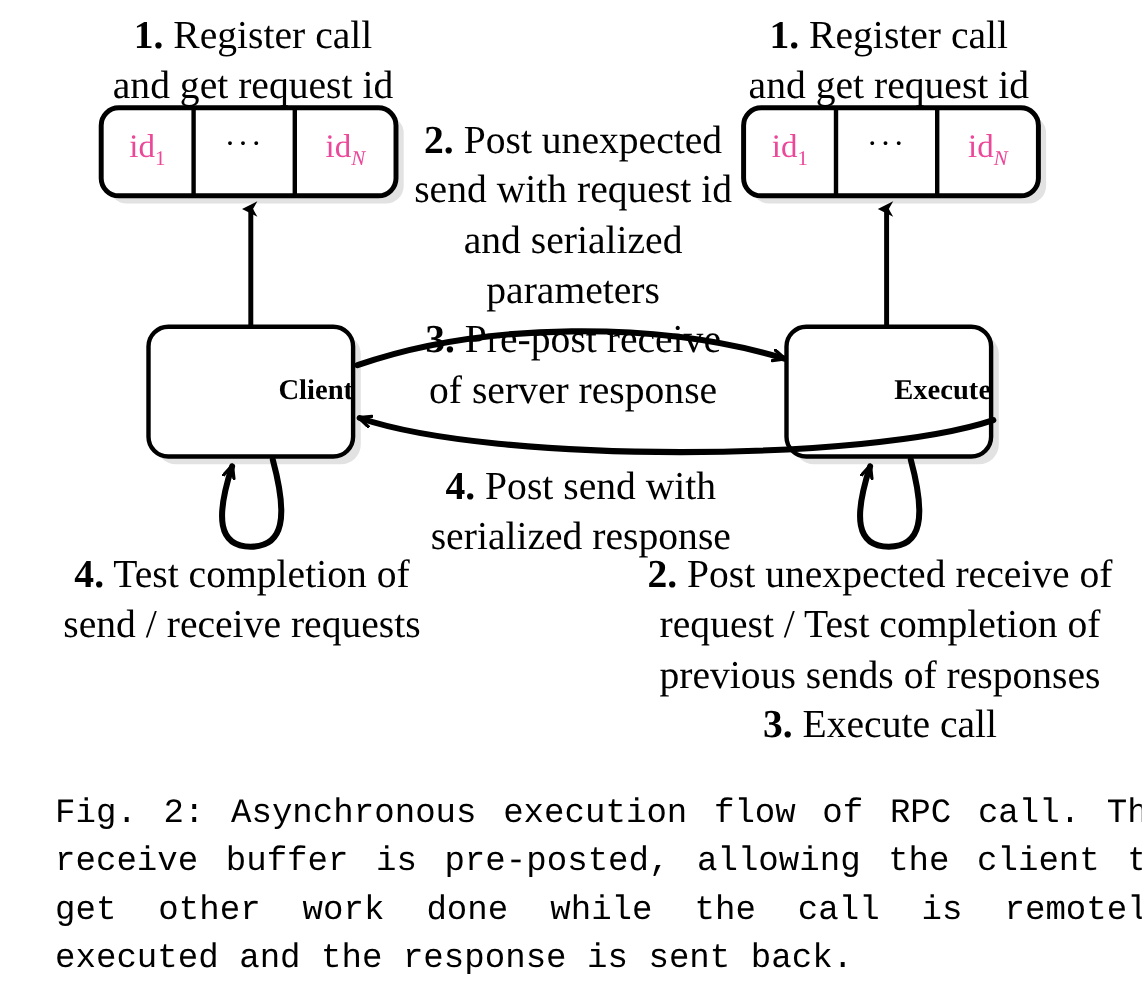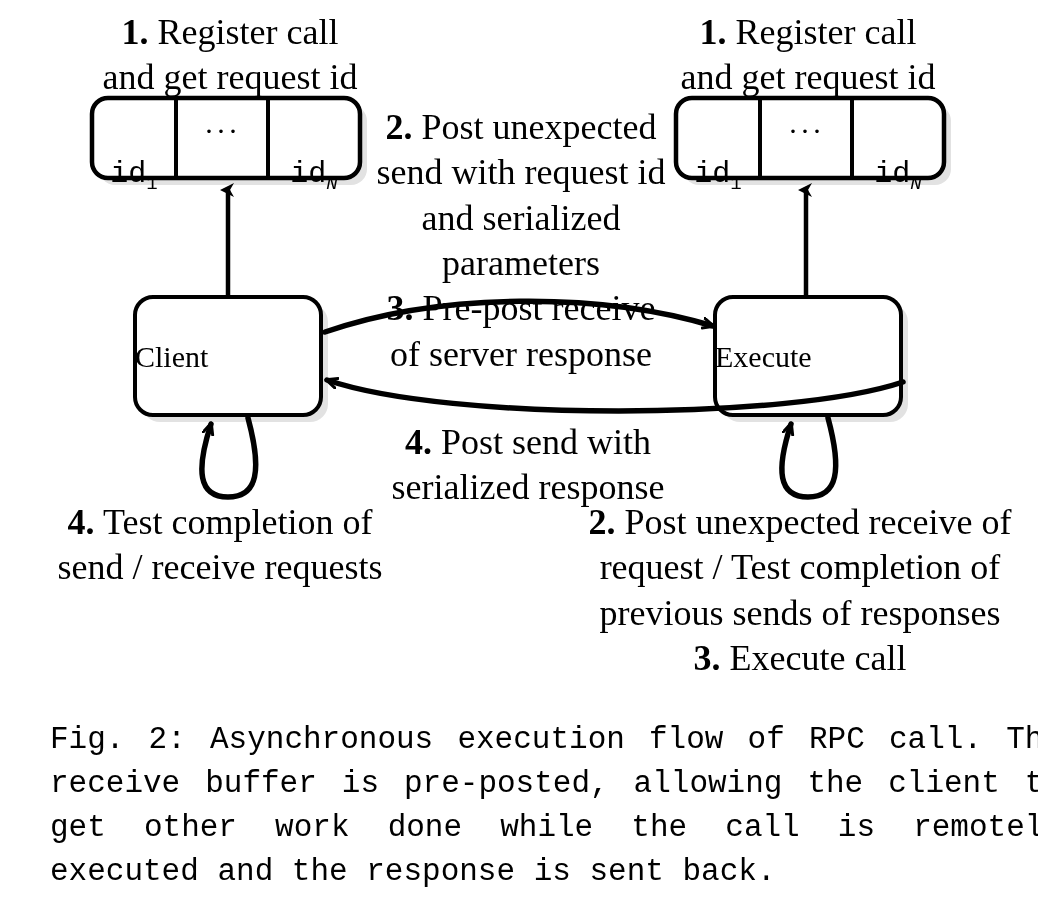--- a/index.html
+++ b/index.html
@@ -45,37 +45,36 @@
   #ann-top-left   { left: 80px;  top: 10px;  width: 300px; }
   #ann-top-right  { left: 658px; top: 10px;  width: 300px; }
   #ann-center     { left: 356px; top: 105px; width: 330px; }
   #ann-mid-bottom { left: 378px; top: 420px; width: 300px; }
   #ann-bot-left   { left: 50px;  top: 500px; width: 340px; }
   #ann-bot-right  { left: 588px; top: 500px; width: 424px; font-family: Liberation Serif, serif; }
 
   
   .node-label {
     position: absolute;
-    text-align: left;
-    font-weight: normal;
-    font-size: 30px;
+    text-align: right;
+    font-weight: bold;
+    font-size: 26px;
     font-family: "Liberation Serif", "DejaVu Serif", serif;
     color: #000;
   }
   #label-client { left: 135px; top: 340px; width: 186px; }
   #label-server { left: 715px; top: 340px; width: 186px; }
 
   
   .cell-label {
     position: absolute;
     text-align: center;
     font-size: 30px;
-    font-family: Liberation Mono, monospace;
-    color: #000000;
-    margin-top: 40px;
+    font-family: Liberation Serif, serif;
+    color: #ec4899;
   }
   .cell-label .sub {
     font-size: 19px;
     vertical-align: sub;
     line-height: 0;
   }
   .cell-label .sub-i {
     font-size: 19px;
     font-style: italic;
     vertical-align: sub;

